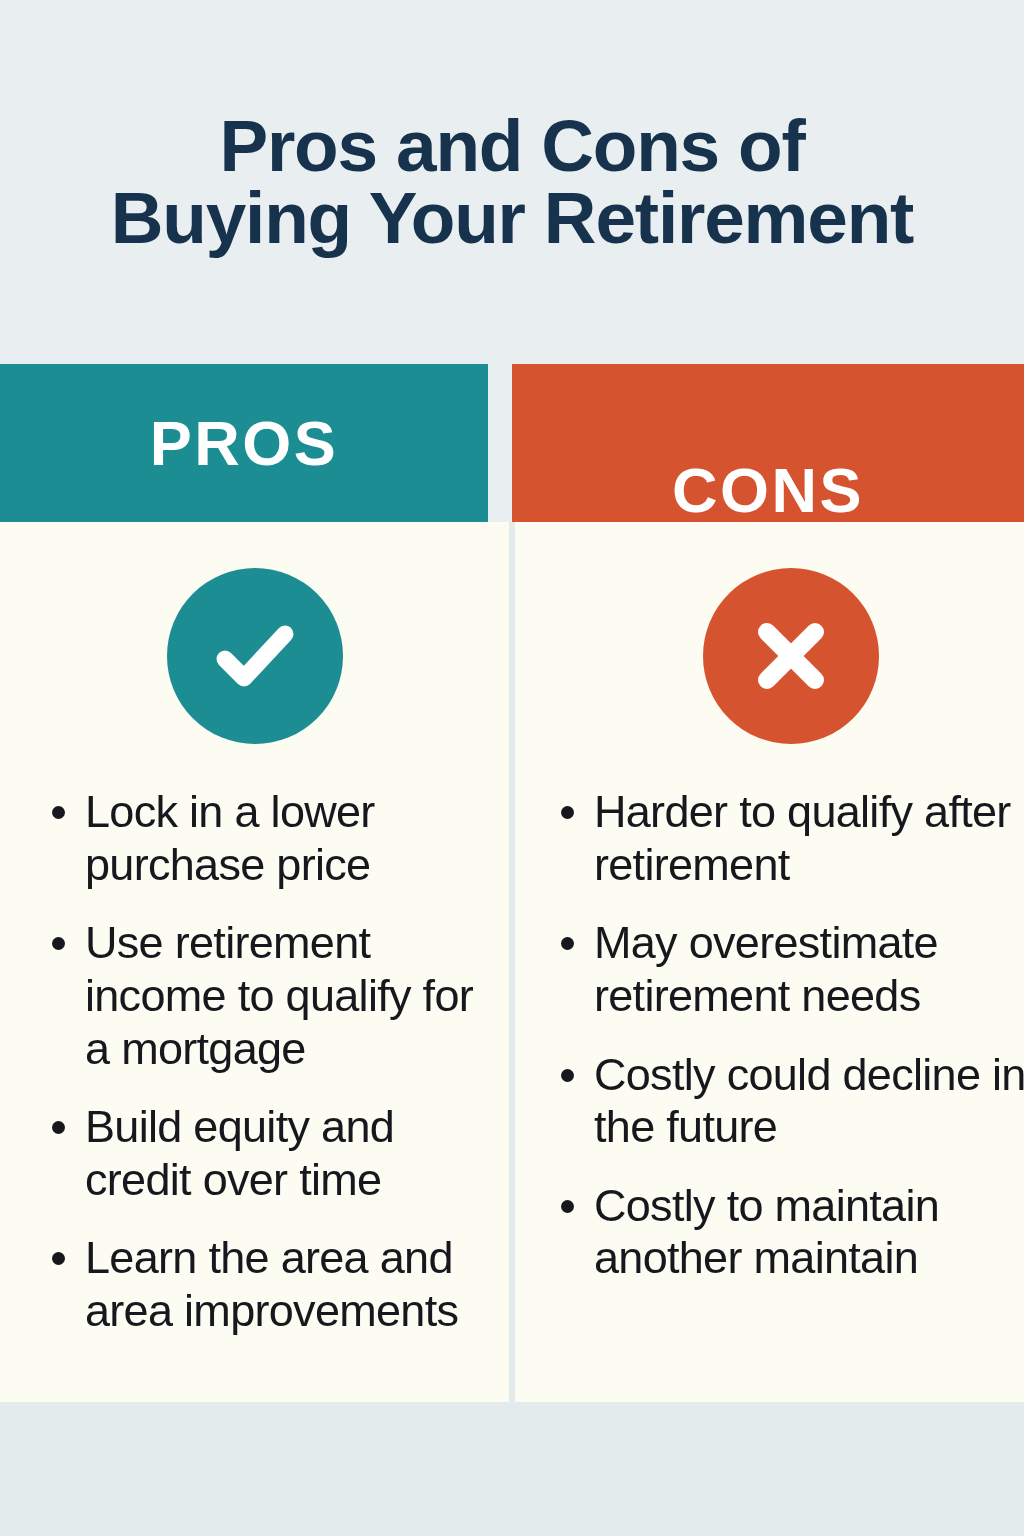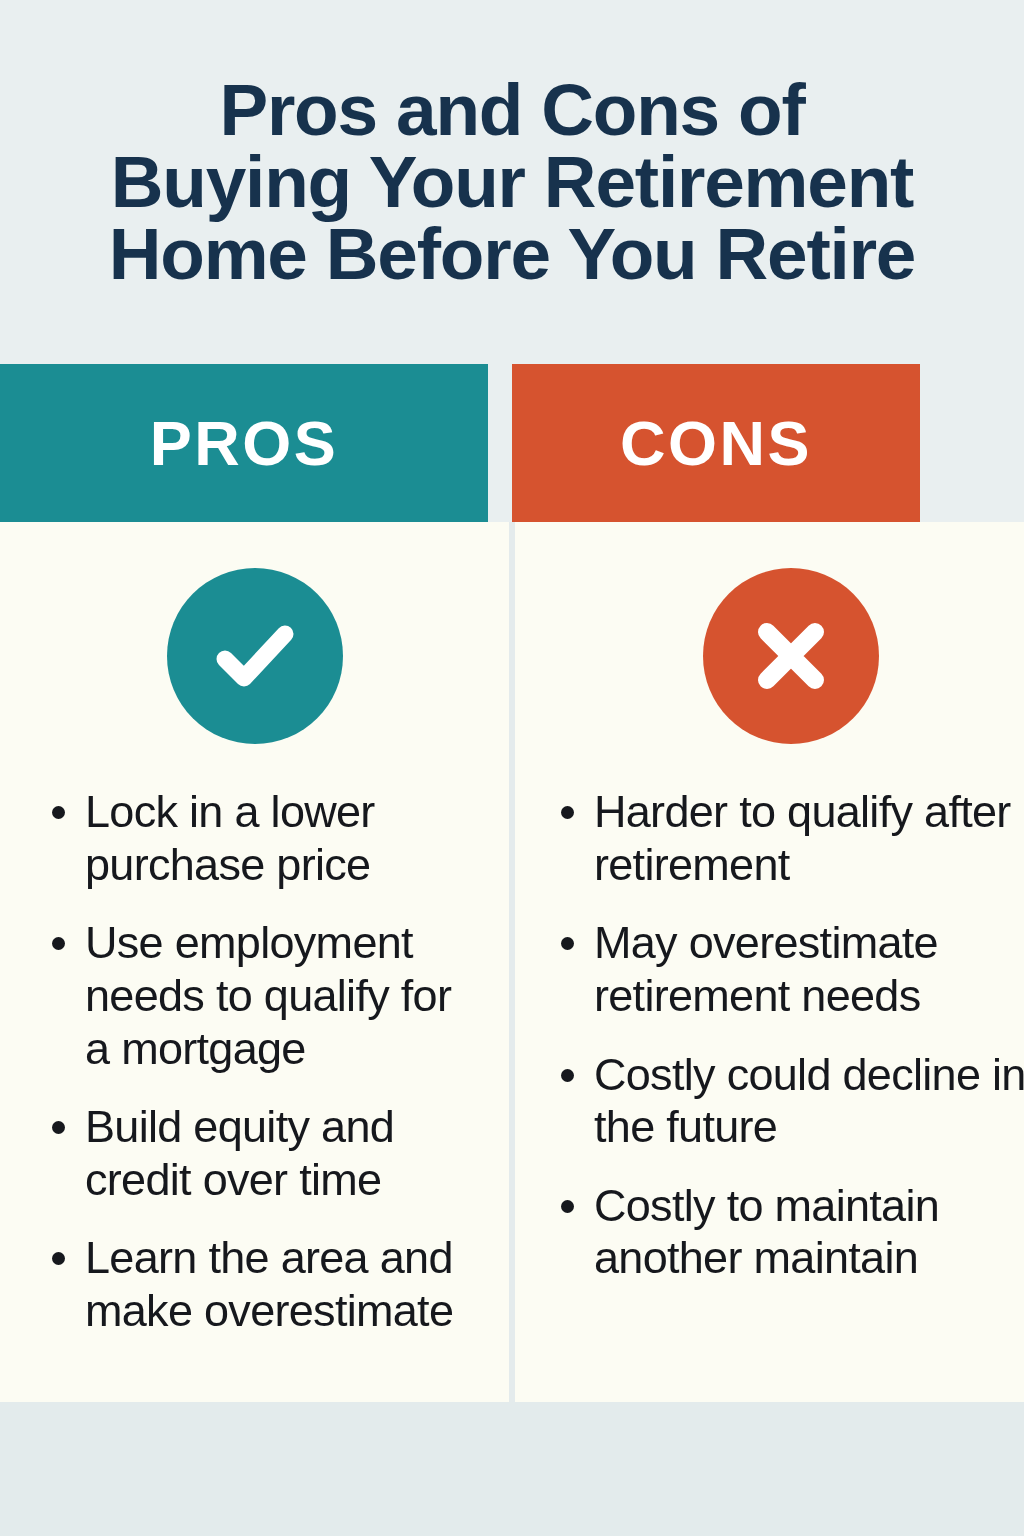--- a/index.html
+++ b/index.html
@@ -37,21 +37,21 @@
   .title .ln2 { font-size:73px; }
   .title .ln3 { font-size:73px; }
 
   
   .headbar {
     position:absolute;
     top:364px; height:158px;
     display:flex; align-items:center; justify-content:center;
   }
   .headbar-pros { left:0;   width:488px; background:#1b8d93; }
-  .headbar-cons { left:512px; width:408px; background:#d6532f; }
+  .headbar-cons { left:512px; width:512px; background:#d6532f;align-items:flex-end; }
   .headbar-label {
     color:#ffffff;
     font-size:63px;
     font-weight:bold;
     letter-spacing:2.5px;
     line-height:1;
   }
 
   
   .panel {
@@ -117,21 +117,20 @@
 </style>
 </head>
 <body>
 
 <div id="page">
 
   <div class="title-area">
     <h1 class="title">
       <span class="ln ln1">Pros and Cons of</span>
       <span class="ln ln2">Buying Your Retirement</span>
-      <span class="ln ln3">Home Before You Retire</span>
     </h1>
   </div>
 
   <div class="headbar headbar-pros">
     <span class="headbar-label">PROS</span>
   </div>
   <div class="headbar headbar-cons">
     <span class="headbar-label">CONS</span>
   </div>
 
@@ -143,29 +142,29 @@
         </svg>
       </div>
     </div>
     <div class="list list-pros">
       <div class="item">
         <span class="bullet"></span>
         <span class="item-text">Lock in a lower purchase price</span>
       </div>
       <div class="item">
         <span class="bullet"></span>
-        <span class="item-text">Use employment needs to qualify for a mortgage</span>
+        <span class="item-text">Use retirement income to qualify for a mortgage</span>
       </div>
       <div class="item">
         <span class="bullet"></span>
         <span class="item-text">Build equity and credit over time</span>
       </div>
       <div class="item">
         <span class="bullet"></span>
-        <span class="item-text">Learn the area and make overestimate</span>
+        <span class="item-text">Learn the area and area improvements</span>
       </div>
     </div>
   </div>
 
   <div class="divider"></div>
 
   <div class="panel panel-cons">
     <div class="icon-wrap">
       <div class="circ circ-cons">
         <svg width="104" height="104" viewBox="0 0 104 104" aria-hidden="true">

